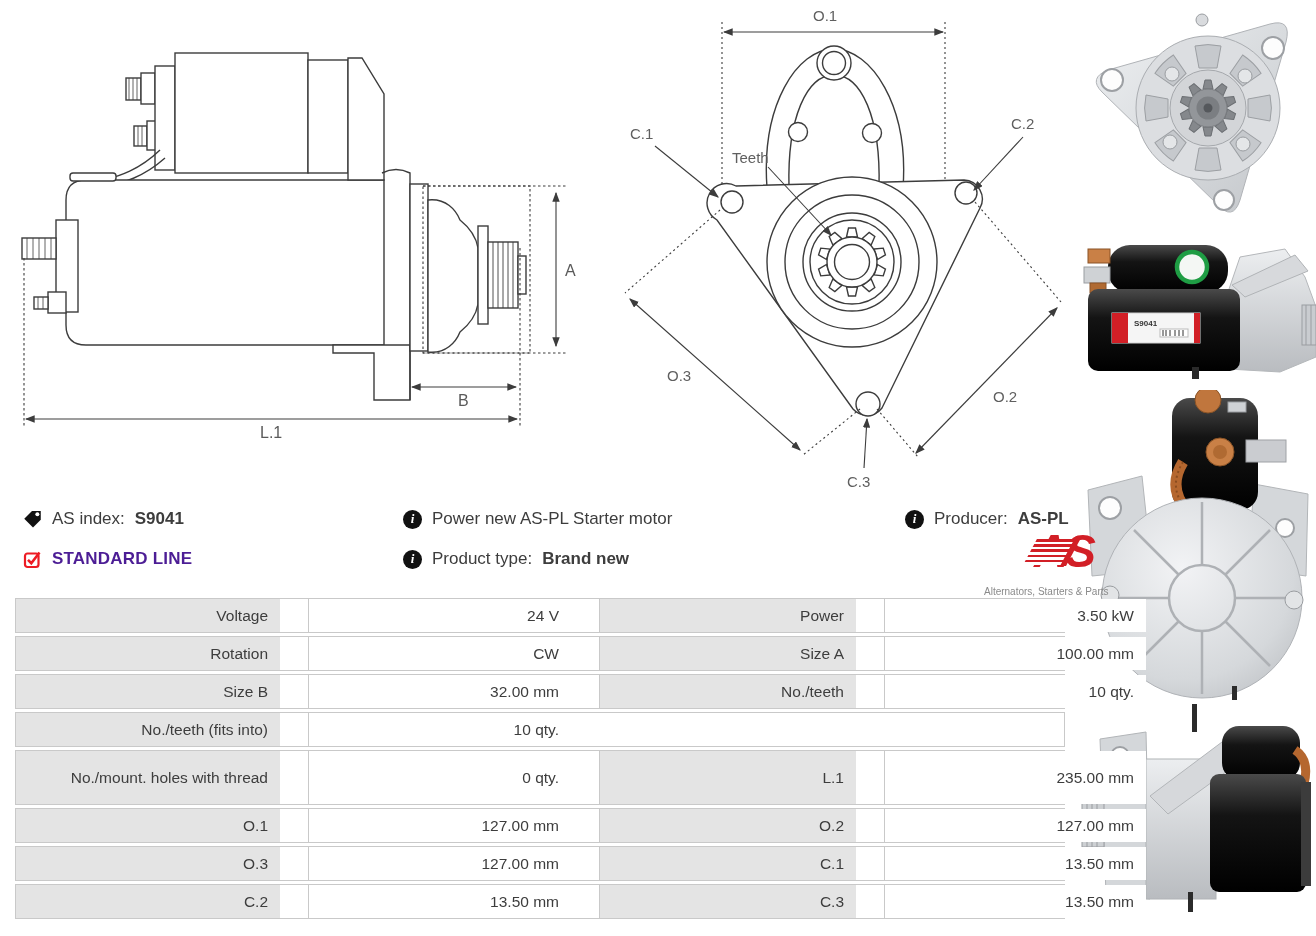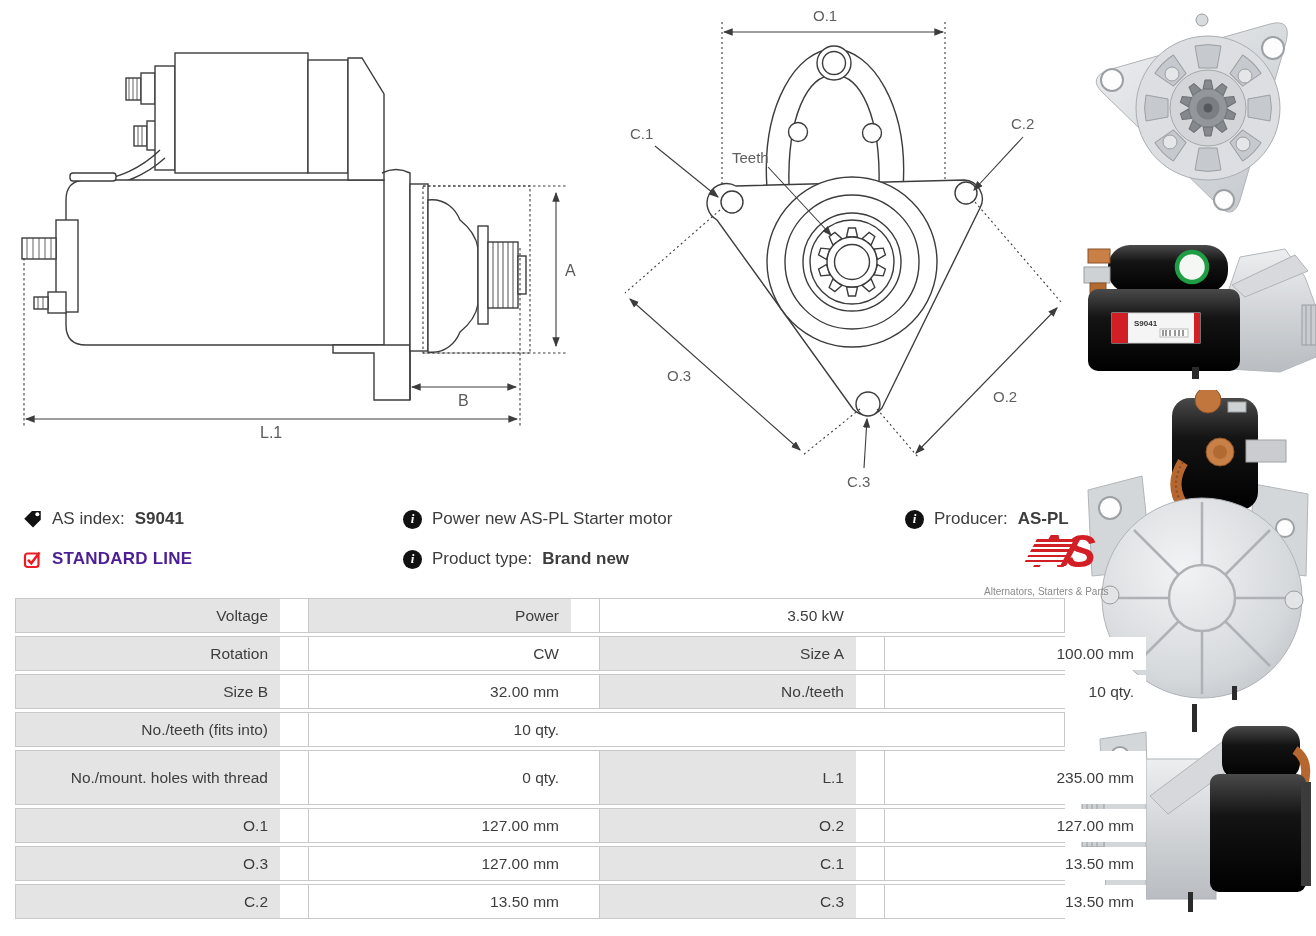--- a/index.html
+++ b/index.html
@@ -462,20 +462,21 @@
     <span class="as-txt">AS</span>
     <span class="stripes"></span>
     <span class="bar"></span>
   </div>
   <div class="tagline">Alternators, Starters &amp; Parts</div>
 </div>
 
 <div class="spec-table">
   <div class="trow">
     <div class="tcell lab">Voltage</div>
+    <div class="tcell val">24 V</div>
     <div class="tcell lab">Power</div>
     <div class="tcell val">3.50 kW</div>
   </div>
   <div class="trow">
     <div class="tcell lab">Rotation</div>
     <div class="tcell val">CW</div>
     <div class="tcell lab">Size A</div>
     <div class="tcell val">100.00 mm</div>
   </div>
   <div class="trow">

